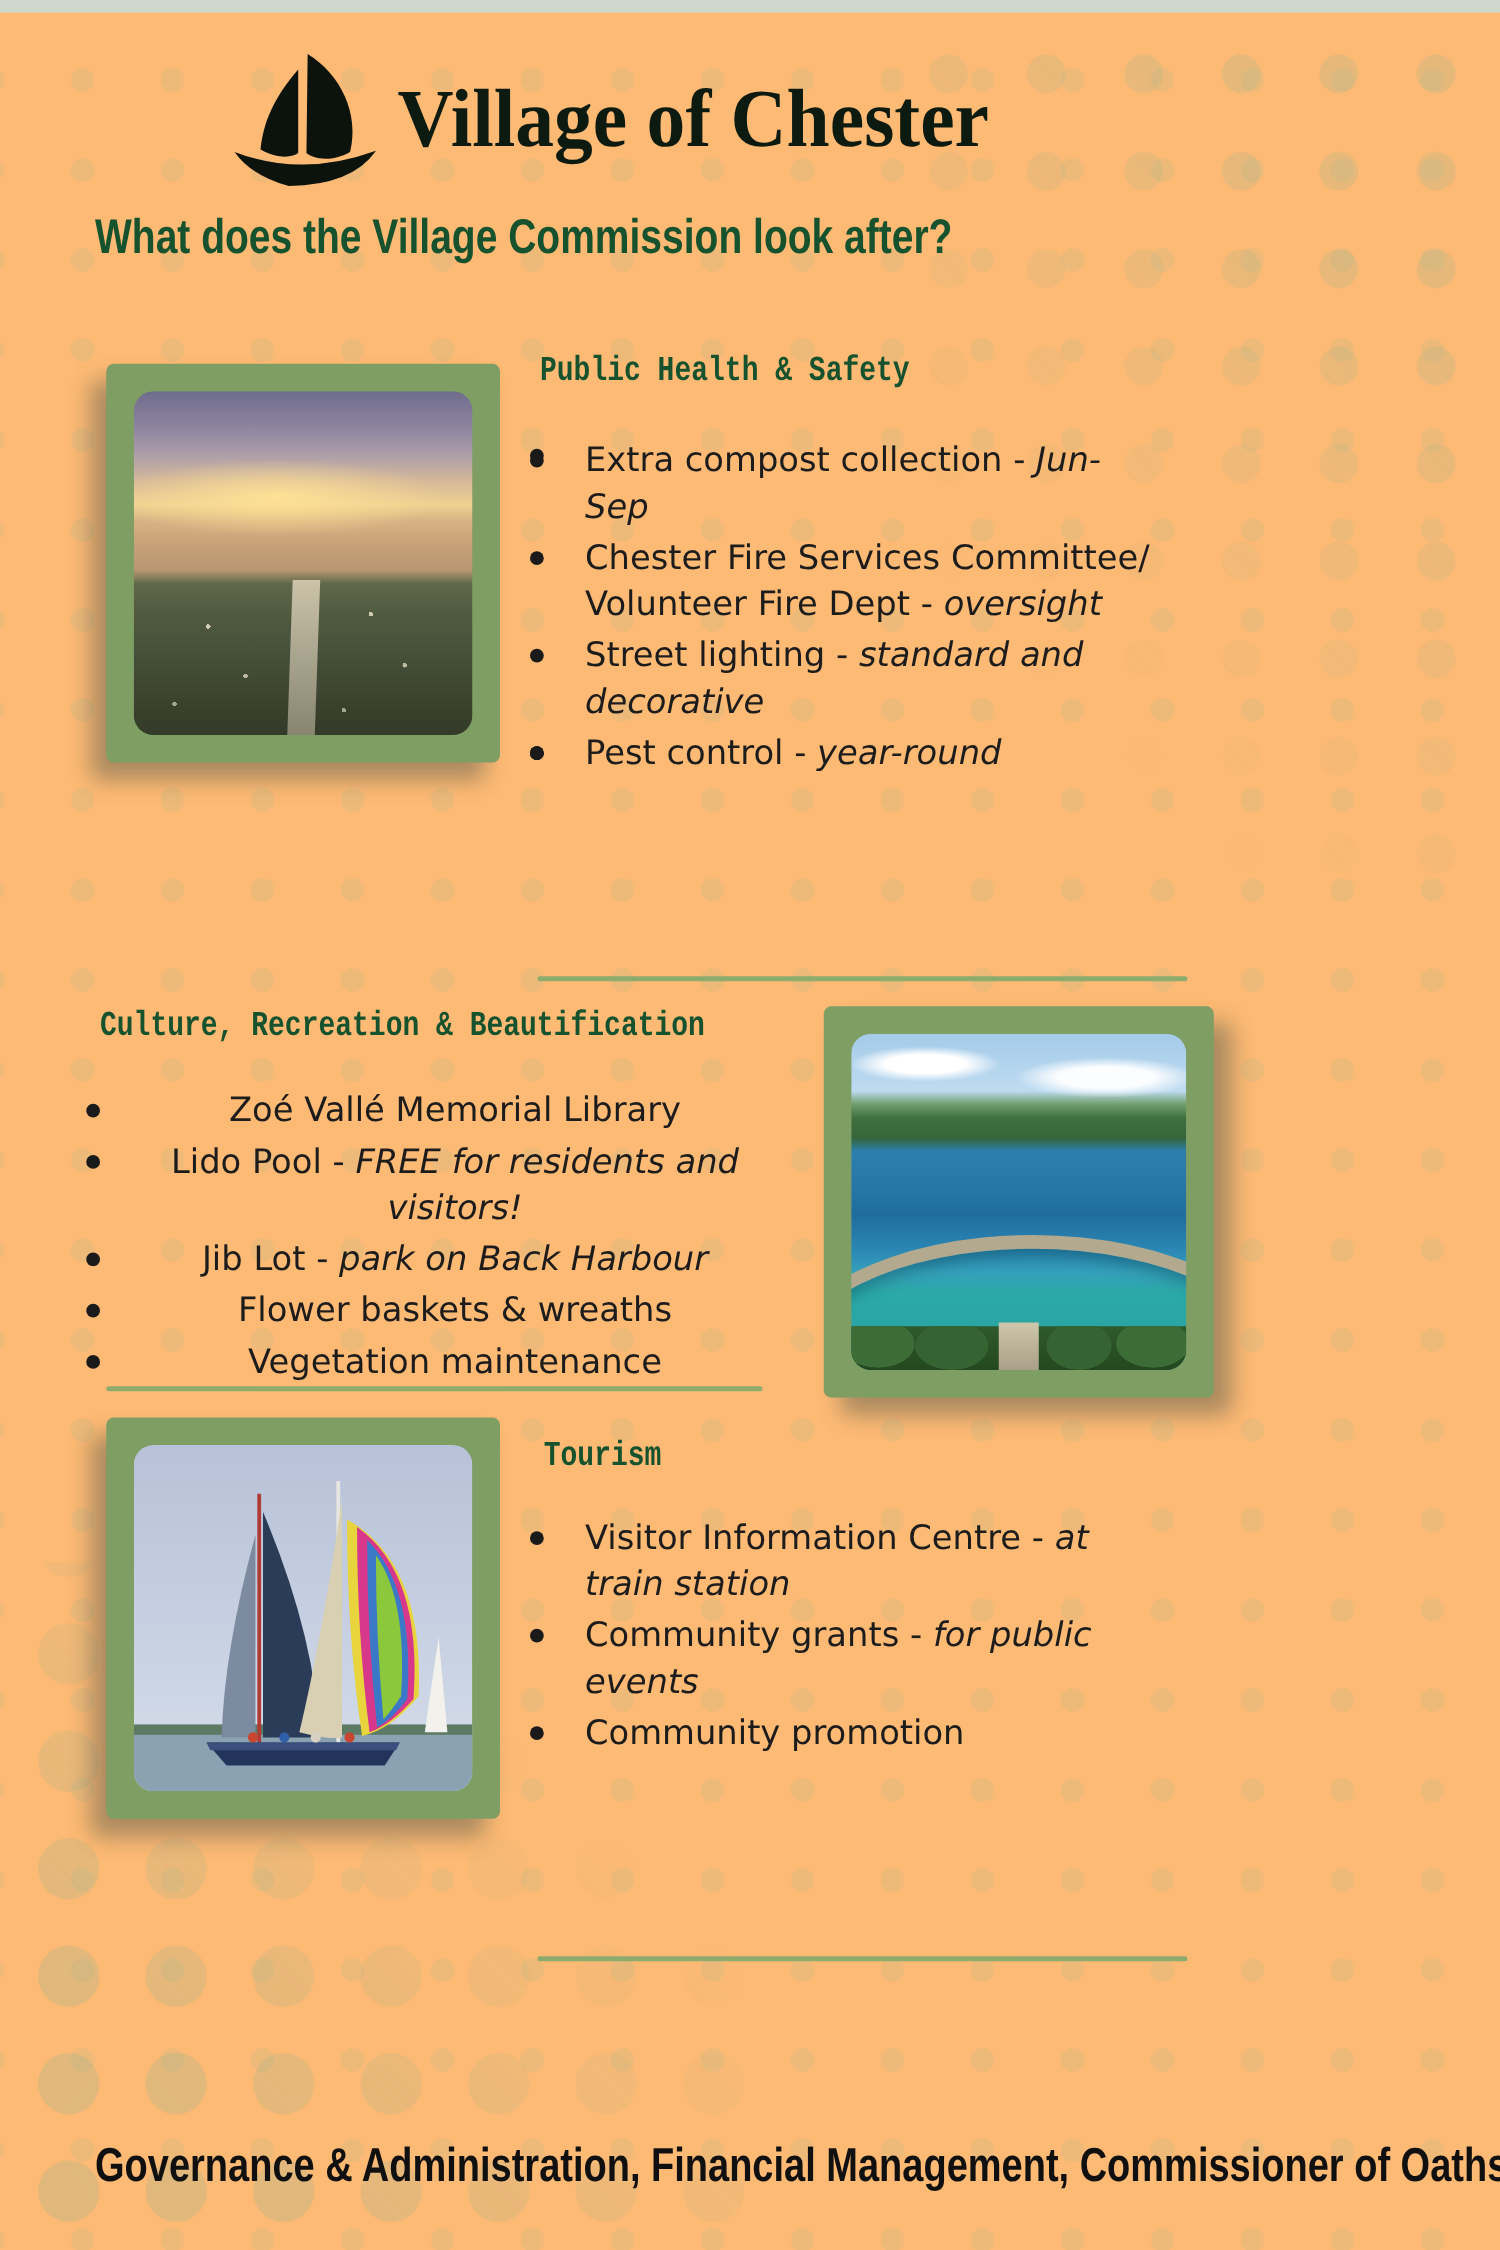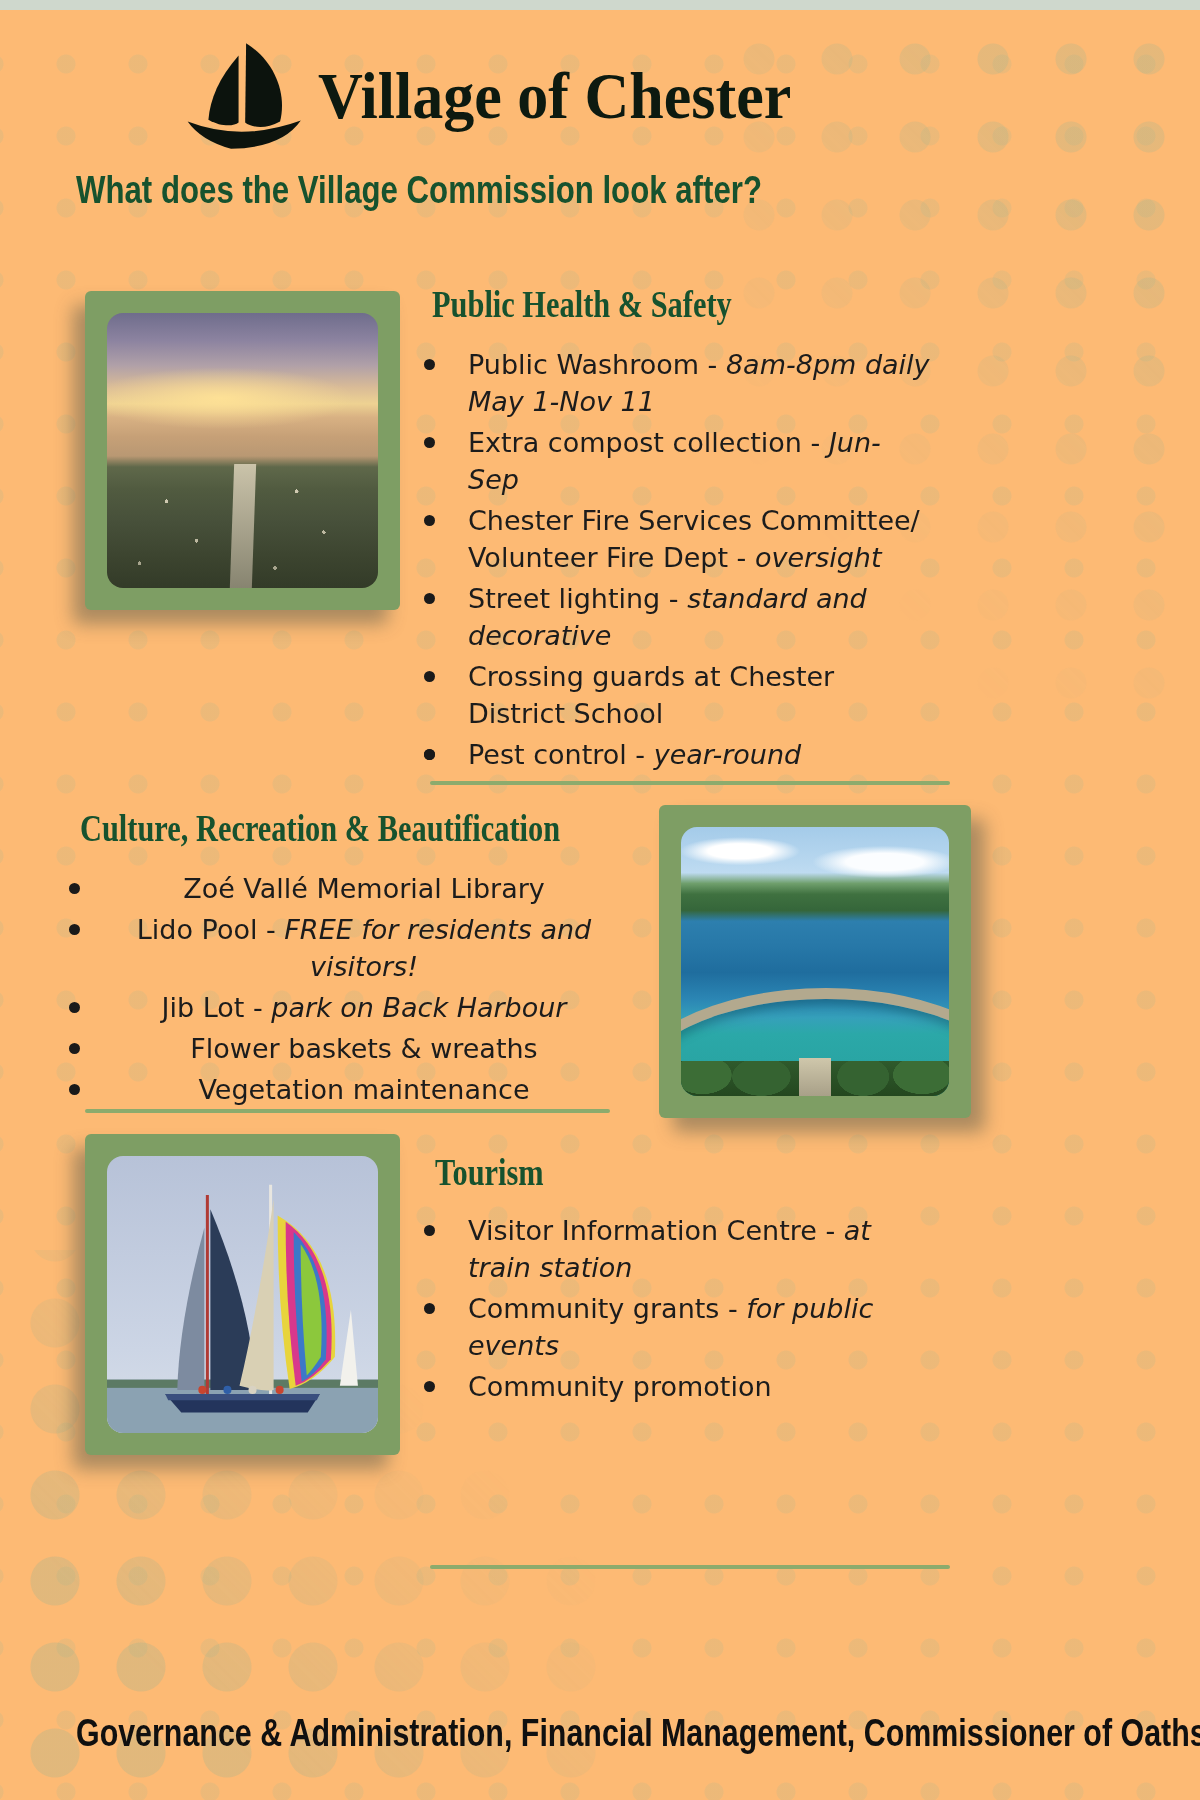--- a/index.html
+++ b/index.html
@@ -44,22 +44,22 @@
   }
   
   .cond{display:inline-block; transform:scaleX(0.8); transform-origin:0 50%; white-space:nowrap;}
   .main-heading{
     position:absolute; top:158px; left:76px;
     font-family:"Liberation Sans", sans-serif; font-weight:700;
     font-size:39px; color:#17522e;
   }
   .section-title{
     position:absolute;
-    font-family:Liberation Serif, serif; font-weight:700;
-    font-size:38px; color:#17522e;
+    font-family:Liberation Mono, monospace; font-weight:700;
+    font-size:28px; color:#17522e;
   }
   
   .frame{
     position:absolute; background:#7e9e64; border-radius:6px; padding:22px;
     box-sizing:border-box;
   }
   .frame-left{box-shadow:-12px 14px 18px rgba(70,80,70,0.45);}
   .frame-right{box-shadow:14px 14px 18px rgba(70,80,70,0.45);}
   .photo{width:100%; height:100%; border-radius:16px; overflow:hidden; position:relative;}
   
@@ -159,25 +159,25 @@
   <div class="frame frame-left" style="left:85px; top:281px; width:315px; height:319px;">
     <div class="photo photo-town">
       <div class="town-road"></div>
       <div class="town-lights"></div>
     </div>
   </div>
   <h2 class="section-title" style="left:432px; top:272px; margin:0;">
     <span class="cond">Public Health &amp; Safety</span>
   </h2>
   <ul class="bullets" style="left:420px; top:336px; width:510px;">
-      <li><span class="dot"></span><span>Public Washroom - <em>8am-8pm daily May 1-Nov 11</em></span></li>
+      <li><span class="dot"></span></li>
       <li><span class="dot"></span><span>Extra compost collection - <em>Jun-Sep</em></span></li>
       <li><span class="dot"></span><span>Chester Fire Services Committee/ Volunteer Fire Dept - <em>oversight</em></span></li>
       <li><span class="dot"></span><span>Street lighting - <em>standard and decorative</em></span></li>
-      <li><span class="dot"></span><span>Crossing guards at Chester District School</span></li>
+      <li><span class="dot"></span></li>
       <li><span class="dot"></span></li>
       <li><span class="dot"></span><span>Pest control - <em>year-round</em></span></li>
     </ul>
   <div class="divider" style="left:430px; top:771px; width:520px;"></div>
 
   <div class="frame frame-right" style="left:659px; top:795px; width:312px; height:313px;">
     <div class="photo photo-pool">
       <div class="pool-rim"></div>
       <div class="pool-bushes"></div>
       <div class="pool-path"></div>

